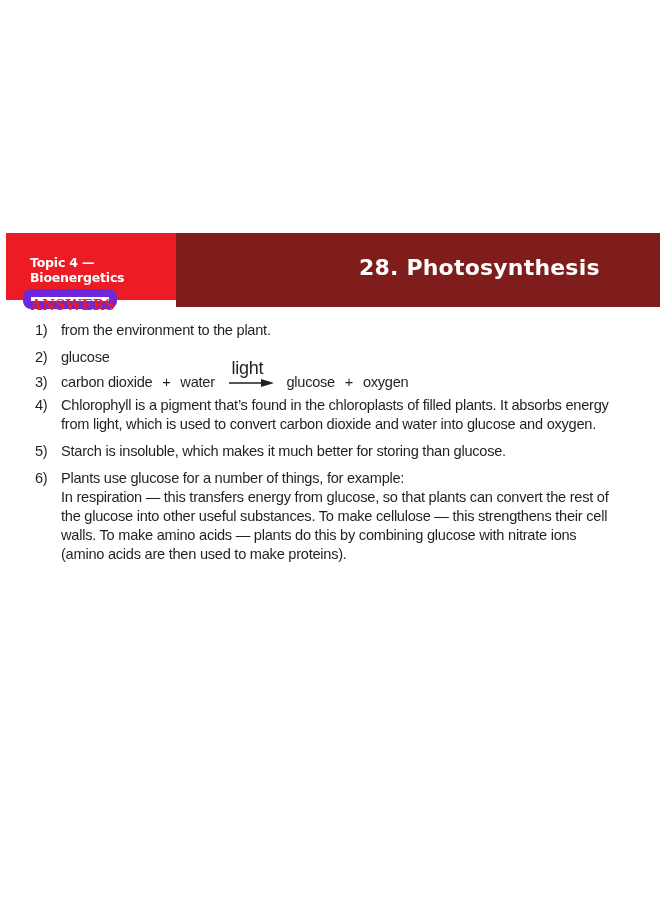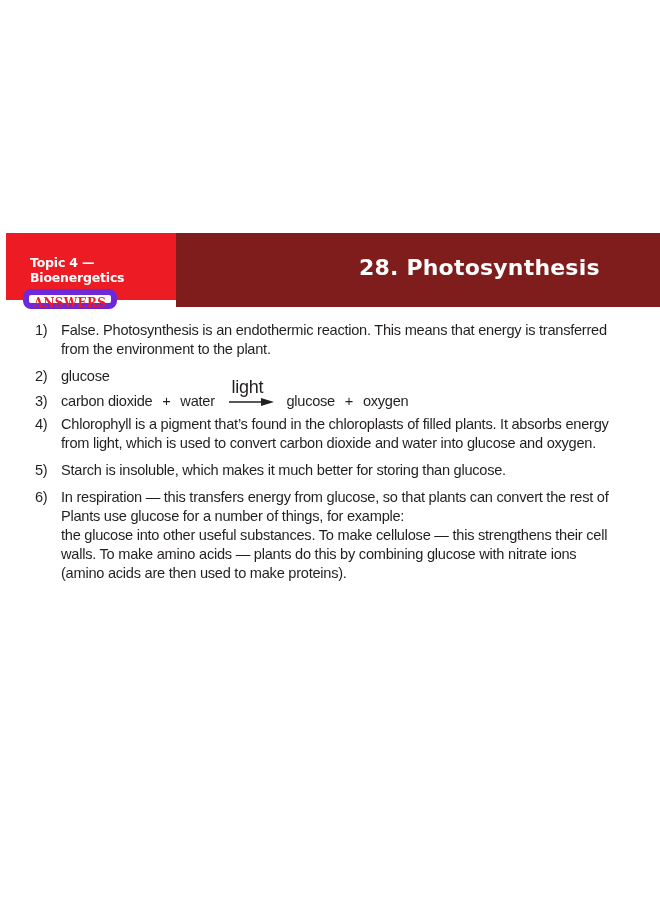--- a/index.html
+++ b/index.html
@@ -50,28 +50,28 @@
       font-family: "DejaVu Sans", sans-serif;
       letter-spacing: -0.2px;
     }
     .answers-badge {
       position: absolute;
       left: 23px;
       top: 289px;
       width: 94px;
       height: 20px;
       background: #ffffff;
-      border: 6px solid #6d28d9;
+      border: 8px solid #6d28d9;
       border-radius: 8px;
       box-sizing: border-box;
       text-align: center;
       color: #ed1c24;
       font-family: "DejaVu Serif", serif;
       font-weight: bold;
-      font-size: 12px;
+      font-size: 14px;
       line-height: 16px;
       letter-spacing: 0.3px;
     }
     .page-title {
       position: absolute;
       left: 183px;
       top: 21px;
       color: #ffffff;
       font-family: "DejaVu Sans", sans-serif;
       font-weight: bold;
@@ -145,21 +145,20 @@
     <div class="page-title">28. Photosynthesis</div>
   </div>
 </div>
 
 <div class="answers-badge">ANSWERS</div>
 
 <div class="answers">
 
   <div class="answer a1">
     <span class="num">1)</span>
-    <div>False.  Photosynthesis is an endothermic reaction.  This means that energy is transferred</div>
     <div>from the environment to the plant.</div>
   </div>
 
   <div class="answer a2">
     <span class="num">2)</span>
     <div>glucose</div>
   </div>
 
   <div class="answer a3">
     <span class="num">3)</span>
@@ -186,20 +185,20 @@
     <div>from light, which is used to convert carbon dioxide and water into glucose and oxygen.</div>
   </div>
 
   <div class="answer a5">
     <span class="num">5)</span>
     <div>Starch is insoluble, which makes it much better for storing than glucose.</div>
   </div>
 
   <div class="answer a6">
     <span class="num">6)</span>
+    <div>Plants use glucose for a number of things, for example:</div>
     <div>In respiration — this transfers energy from glucose, so that plants can convert the rest of</div>
-    <div>Plants use glucose for a number of things, for example:</div>
     <div>the glucose into other useful substances.  To make cellulose — this strengthens their cell</div>
     <div>walls.  To make amino acids — plants do this by combining glucose with nitrate ions</div>
     <div>(amino acids are then used to make proteins).</div>
   </div>
 
 </div>
 
 </body></html>

